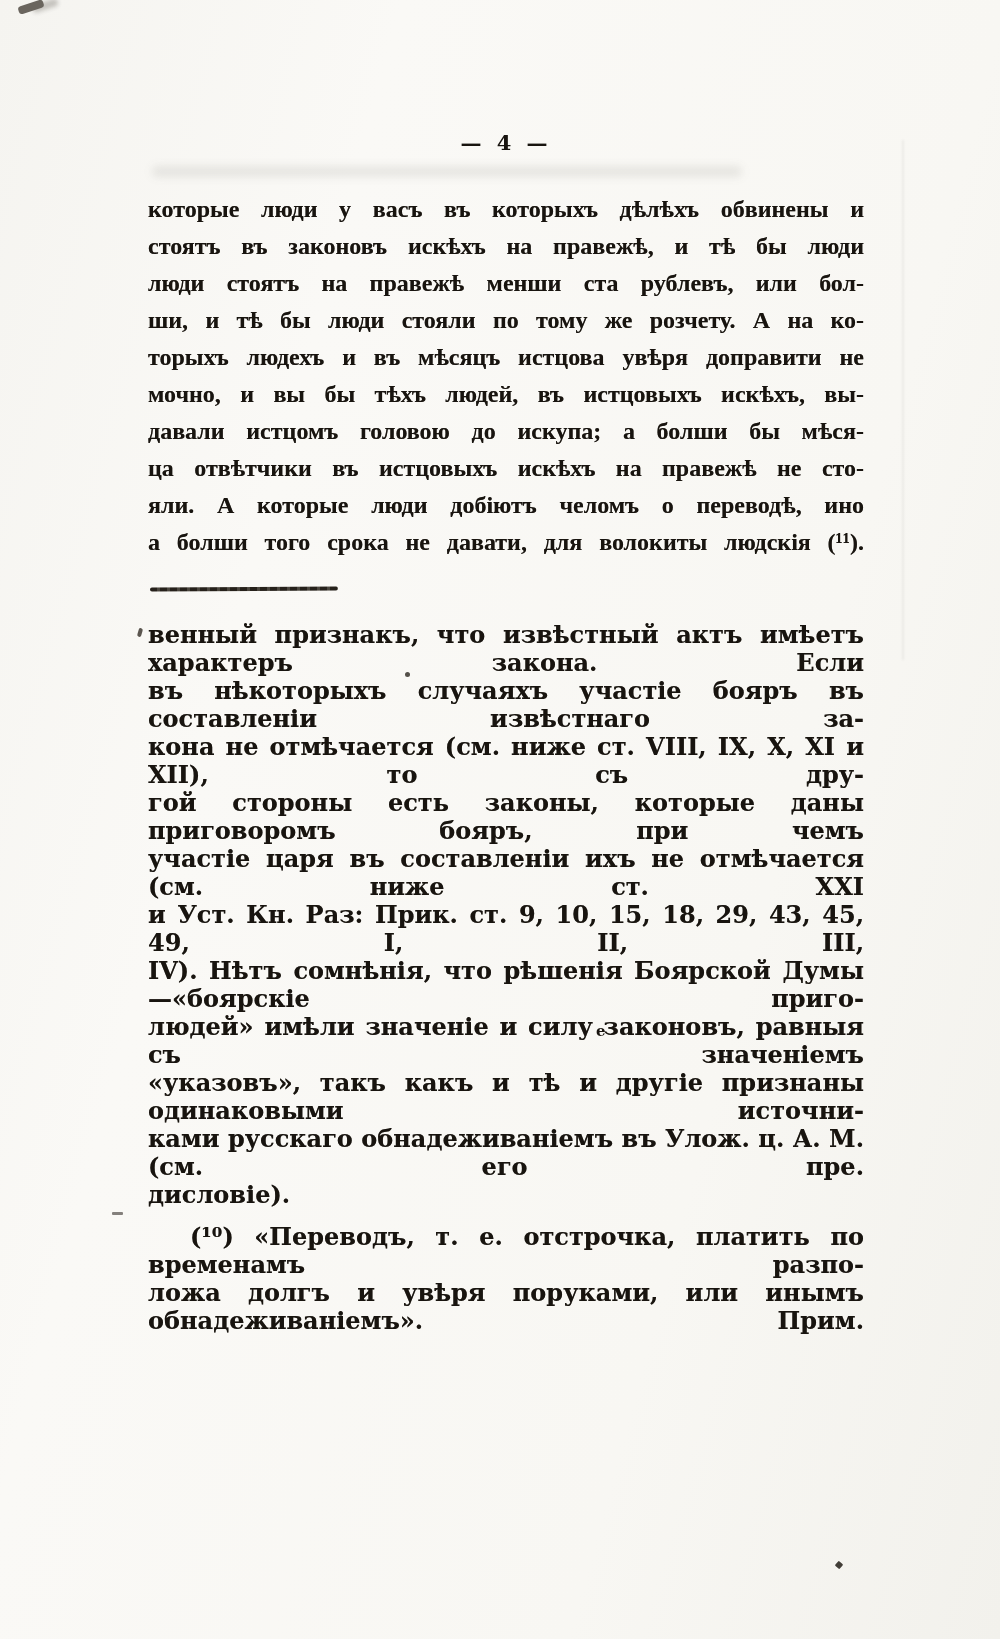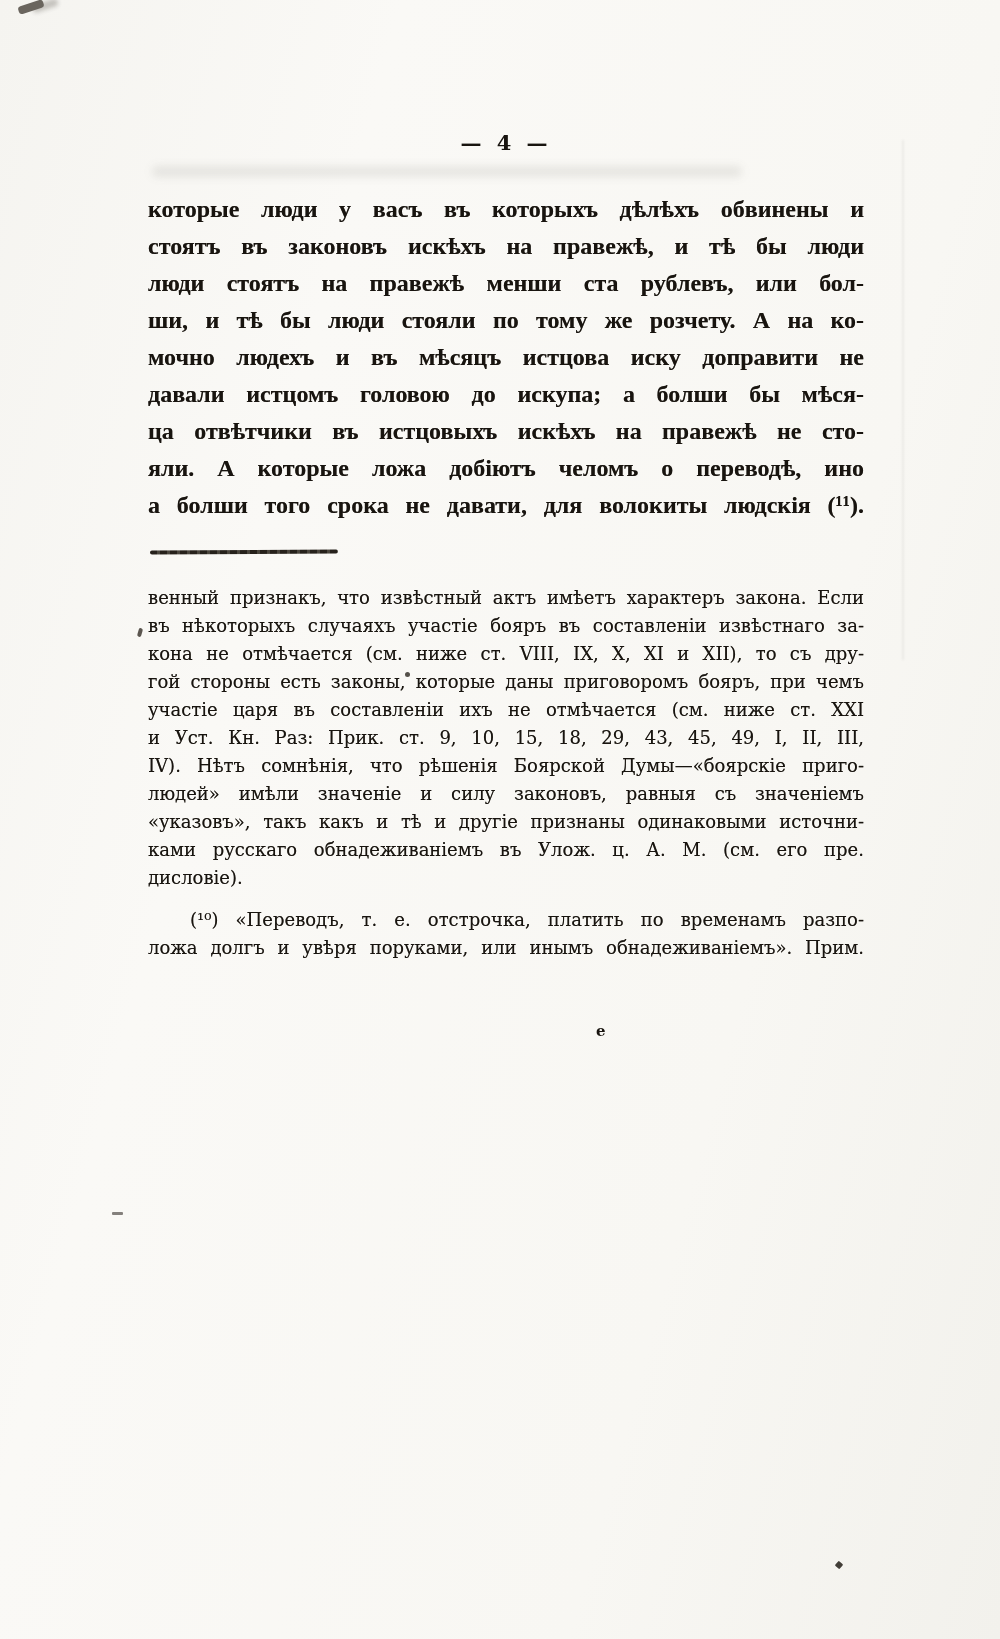--- a/index.html
+++ b/index.html
@@ -45,22 +45,22 @@
     height: 4px;
     border-radius: 2px;
     transform: rotate(-0.3deg);
     background: repeating-linear-gradient(90deg, #26211b 0 7px, #4a453d 7px 10px);
   }
   .fn-block {
     margin: 30px 0 0 148px;
     width: 716px;
   }
   .fl {
-    font-size: 18px;
-    font-weight: 400;
+    font-size: 24px;
+    font-weight: 700;
     line-height: 28px;
     text-align: justify;
     text-align-last: justify;
     text-shadow: 0 0 0.4px rgba(20,15,8,0.5);
   }
   .fl.short { text-align-last: left; }
   .fl.indent { text-indent: 42px; }
   .fn-para-10 { margin-top: 14px; }
   
   .artifact { position: absolute; pointer-events: none; }
@@ -108,24 +108,25 @@
 
 <div class="page">
 
   <div class="pagenum">— 4 —</div>
 
   <div class="main-block">
     <div class="ml">которые люди у васъ въ которыхъ дѣлѣхъ обвинены и</div>
     <div class="ml">стоятъ въ законовъ искѣхъ на правежѣ, и тѣ бы люди</div>
     <div class="ml">люди стоятъ на правежѣ менши ста рублевъ, или бол-</div>
     <div class="ml">ши, и тѣ бы люди стояли по тому же розчету. А на ко-</div>
-    <div class="ml">мочно людехъ и въ мѣсяцъ истцова иску доправити не</div>
+    <div class="ml">торыхъ людехъ и въ мѣсяцъ истцова увѣря доправити не</div>
+    <div class="ml">мочно, и вы бы тѣхъ людей, въ истцовыхъ искѣхъ, вы-</div>
     <div class="ml">давали истцомъ головою до искупа; а болши бы  мѣся-</div>
     <div class="ml">ца отвѣтчики въ истцовыхъ искѣхъ на правежѣ не сто-</div>
-    <div class="ml">яли. А которые  ложа добіютъ челомъ о переводѣ, ино</div>
+    <div class="ml">яли. А которые  люди добіютъ челомъ о переводѣ, ино</div>
     <div class="ml">а болши того срока не давати, для волокиты людскія (¹¹).</div>
   </div>
 
   <div class="sep-rule"></div>
 
   <div class="fn-block">
 
     <div class="fn-para">
       <div class="fl">венный признакъ, что извѣстный актъ имѣетъ характеръ закона. Если</div>
       <div class="fl">въ нѣкоторыхъ случаяхъ участіе бояръ въ составленіи извѣстнаго за-</div>

